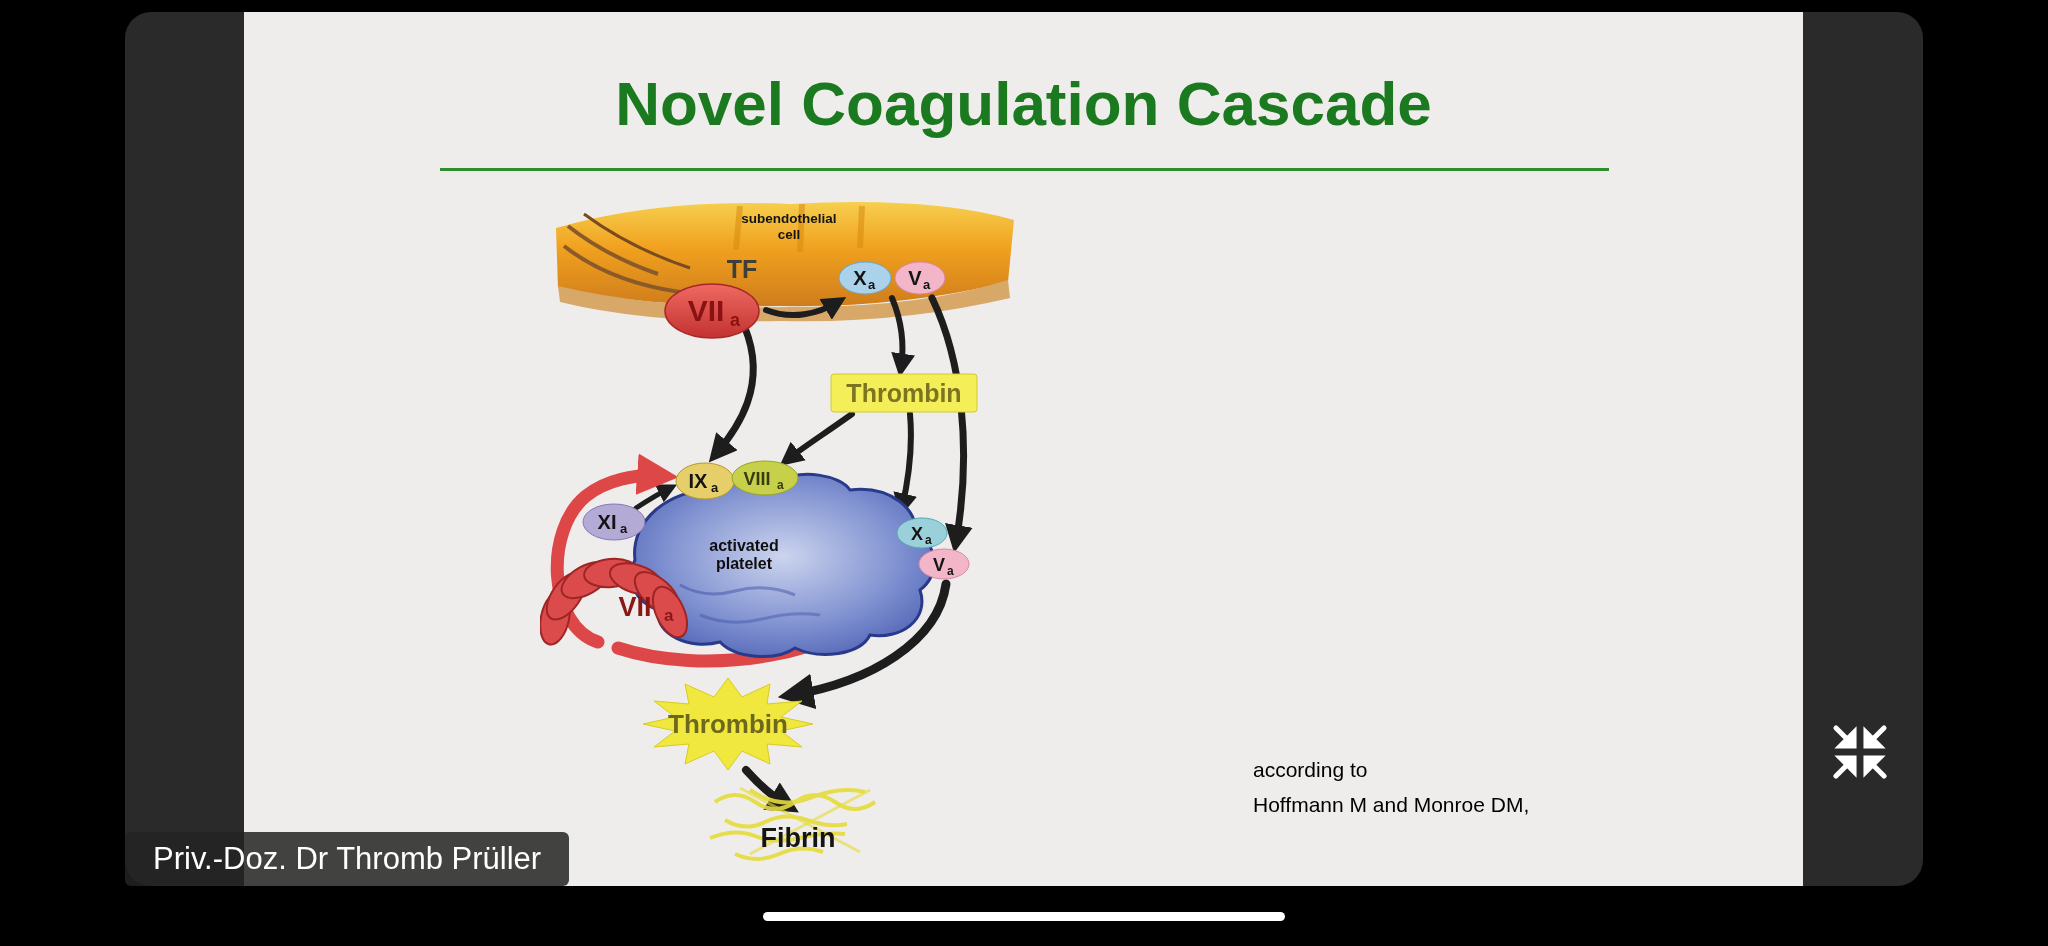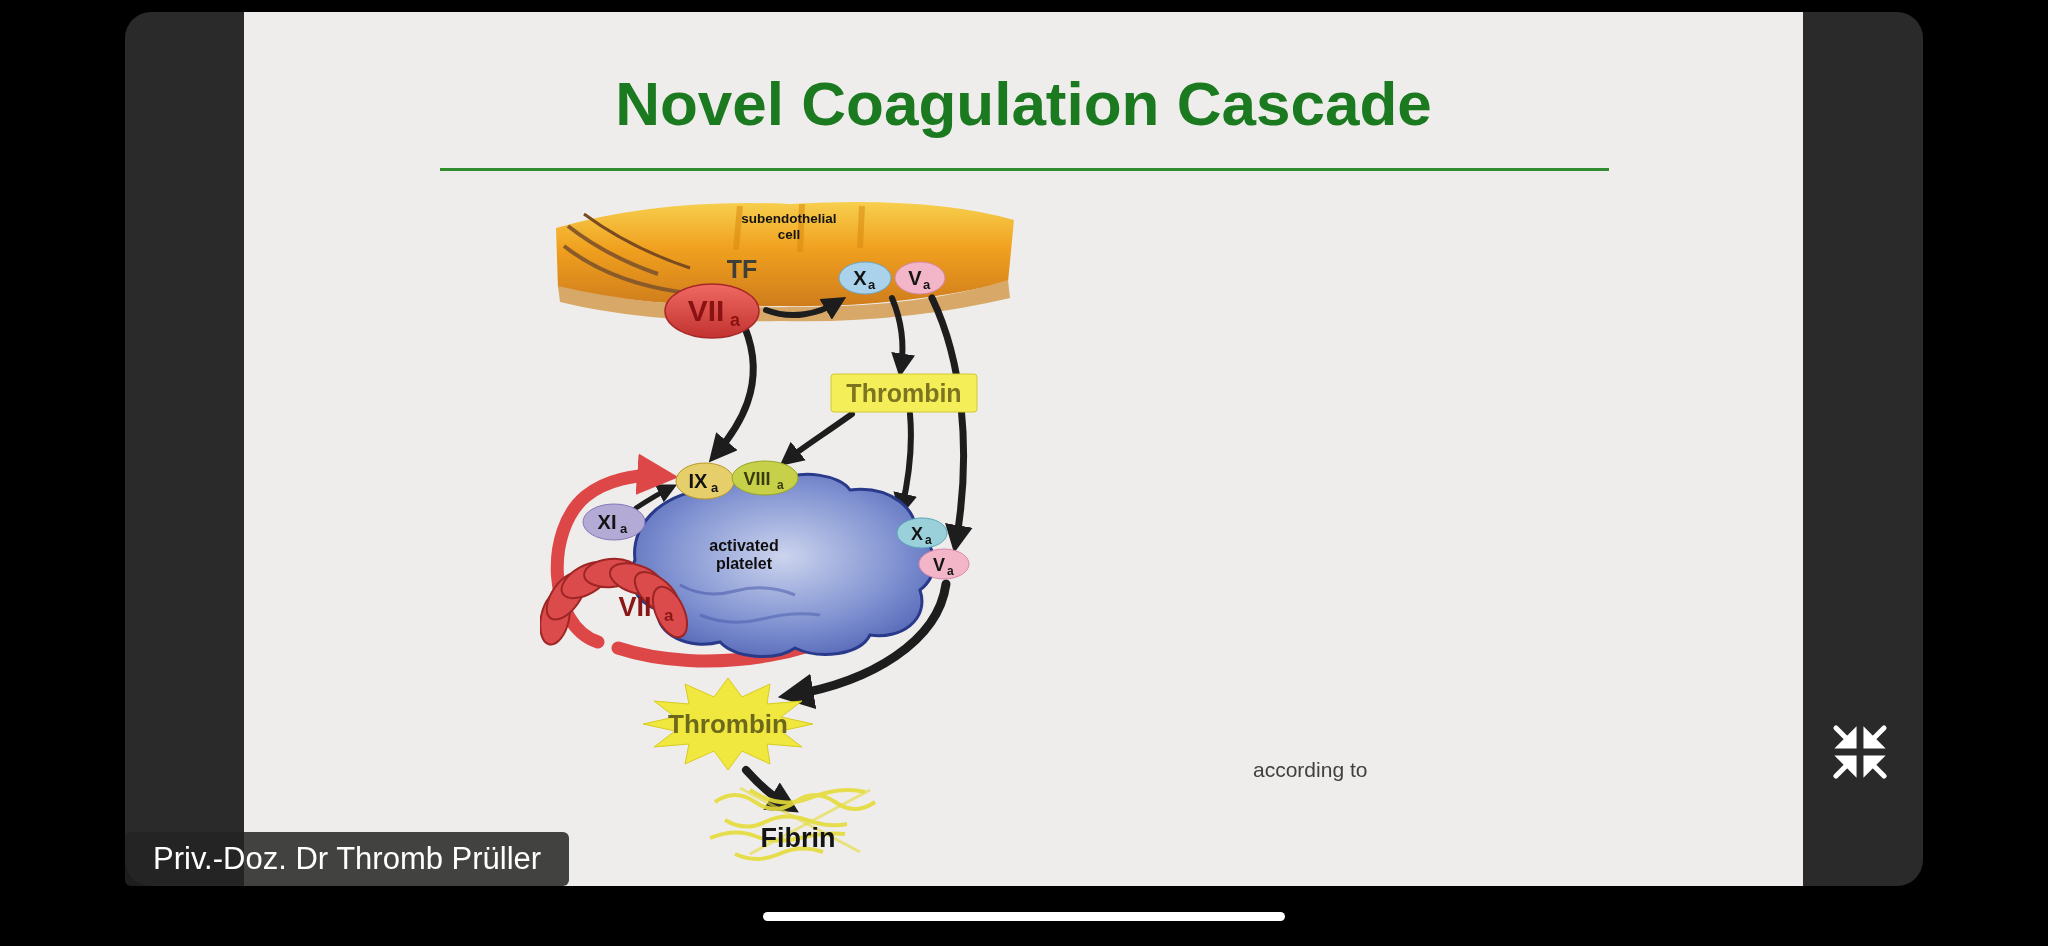--- a/index.html
+++ b/index.html
@@ -4,21 +4,21 @@
 <style>
   html,body{margin:0;padding:0;background:#000;}
   body{font-family:"Liberation Sans",sans-serif;}
   .stage{position:relative;width:1954px;height:946px;overflow:hidden;background:var(--page-bg,#000);}
   .frame{position:absolute;left:125px;top:12px;width:1798px;height:874px;background:var(--frame-bg,#2a2a2a);border-radius:26px;overflow:hidden;}
   .slide{position:absolute;left:119px;top:0;width:1559px;height:874px;background:var(--slide-bg,#efedeb);}
   .slide-title{position:absolute;left:0;top:56px;width:100%;text-align:center;margin:0;
                font-size:62px;font-weight:bold;color:var(--title-green,#1b7a1f);}
   .title-rule{position:absolute;left:196px;top:156px;width:1169px;height:3px;background:var(--rule-green,#2f8c2f);}
   .diagram{position:absolute;left:296px;top:178px;width:500px;height:690px;}
-  .citation{position:absolute;left:1009px;top:740px;font-size:21px;color:#404040;line-height:35px;white-space:nowrap;}
+  .citation{position:absolute;left:1009px;top:740px;font-size:21px;color:#000000;line-height:35px;white-space:nowrap;}
   .caption-pill{position:absolute;left:125px;top:832px;height:54px;line-height:54px;padding:0 28px;
                 background:var(--caption-bg,rgba(35,35,35,.85));color:var(--caption-text,#fff);
                 font-size:31px;border-radius:6px;white-space:nowrap;}
   .fullscreen-btn{position:absolute;left:1822px;top:714px;width:76px;height:76px;background:transparent;border:none;padding:8px;cursor:pointer;}
   .home-indicator{position:absolute;left:763px;top:912px;width:522px;height:9px;border-radius:5px;background:#fff;cursor:pointer;}
   
   .tb{font-family:"Liberation Sans",sans-serif;font-weight:bold;}
 </style>
 </head>
 <body>
@@ -155,20 +155,21 @@
           <path d="M 195,664 q 22,10 44,0 t 44,-2"></path>
           <path d="M 210,600 q 30,20 60,8 t 55,-6"></path>
           <path d="M 200,598 L 320,662" stroke-width="3" opacity="0.7"></path>
           <path d="M 330,600 L 210,664" stroke-width="3" opacity="0.7"></path>
         </g>
         <text class="tb" x="258" y="657" font-size="27" text-anchor="middle" fill="#141414">Fibrin</text>
       </svg>
 
       <div class="citation">
         <div>according to</div>
+        <div>Hoffmann M and Monroe DM,</div>
       </div>
 
     </div>
   </div>
 
   <div class="caption-pill">Priv.-Doz. Dr Thromb Prüller</div>
 
   <button class="fullscreen-btn">
     <svg viewBox="0 0 40 40" width="60" height="60">
       <g stroke="#fff" stroke-width="3.4" fill="#fff" stroke-linecap="round">

